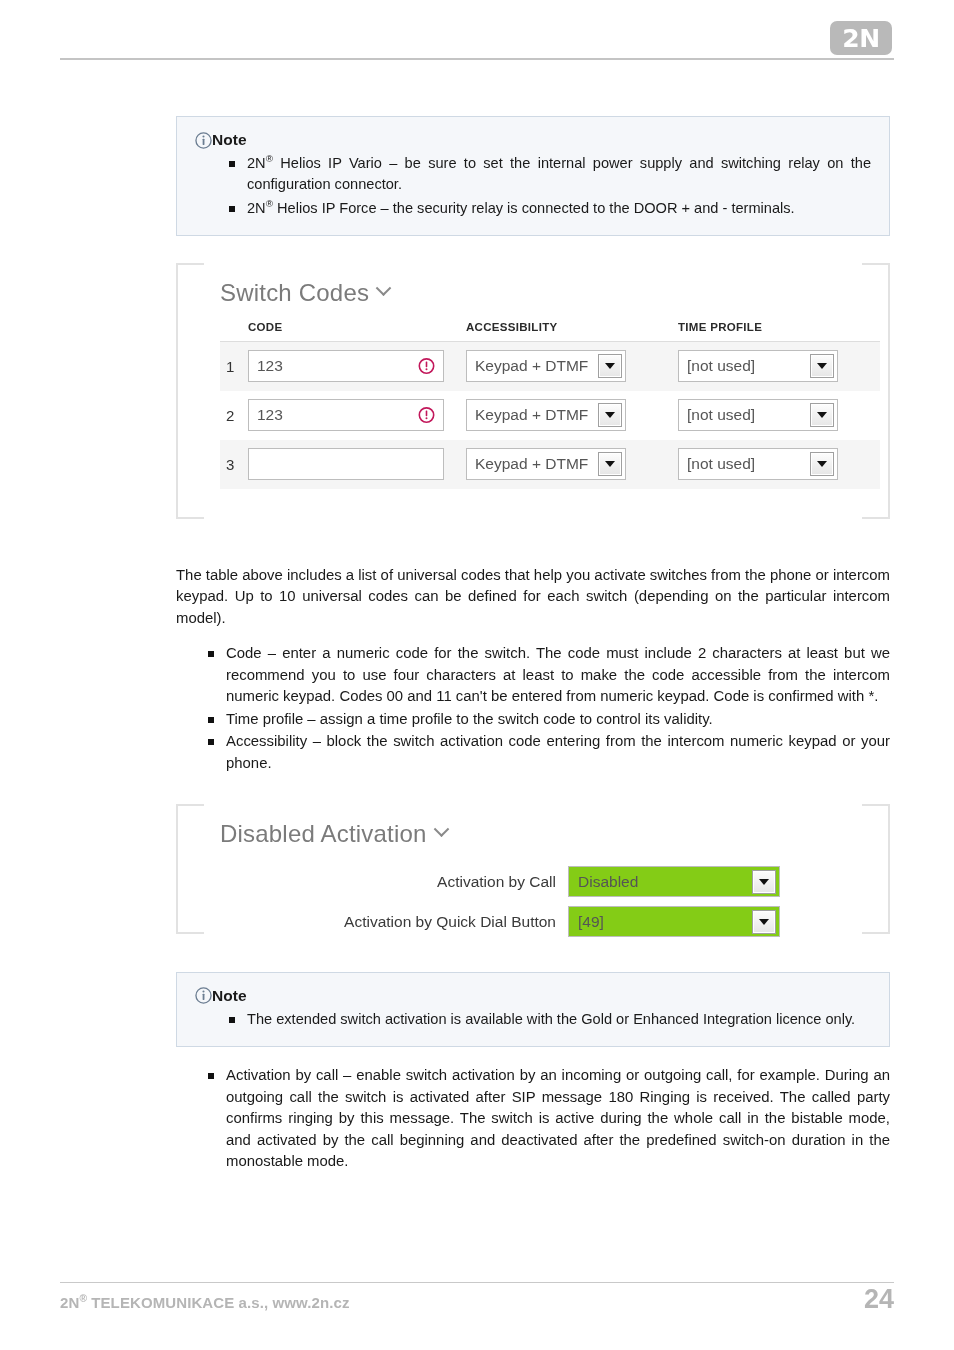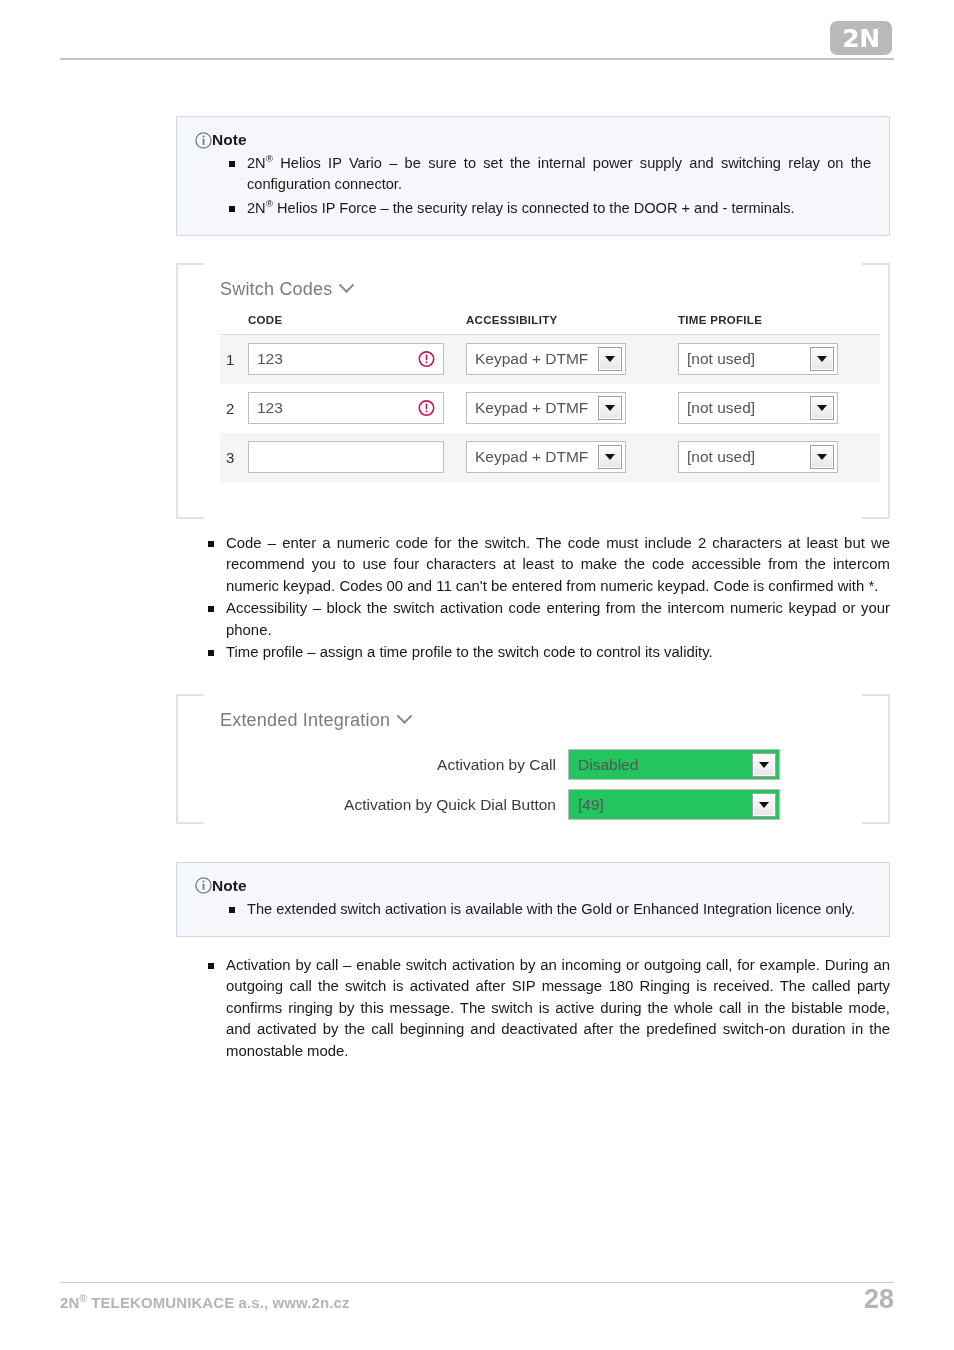--- a/index.html
+++ b/index.html
@@ -132,21 +132,21 @@
   .panel-edge-l, .panel-edge-r {
     position: absolute;
     top: 0; bottom: 0;
     width: 2px;
     background: #e2e2e2;
   }
   .panel-edge-l { left: 0; }
   .panel-edge-r { right: 0; }
 
   .panel-title {
-    font-size: 18px;
+    font-size: 24px;
     color: #7b7b7b;
     font-weight: normal;
     margin: 4px 0 14px 26px;
     letter-spacing: 0.2px;
     display: flex;
     align-items: center;
     gap: 9px;
   }
   .chev {
     display: inline-block;
@@ -282,21 +282,21 @@
     flex: 0 0 348px;
     text-align: right;
     padding-right: 12px;
     font-size: 15.5px;
     color: #3a3a3a;
   }
   .ea-select {
     position: relative;
     width: 212px;
     height: 31px;
-    background: #22c55e;
+    background: #84cc16;
     border: 1px solid #bdbdbd;
     display: flex;
     align-items: center;
     padding: 0 36px 0 9px;
     font-size: 15.5px;
     color: #555555;
   }
 
   
   .page-footer {
@@ -456,37 +456,38 @@
             <span>[not used]</span>
             <span class="sel-btn">
                 <i></i>
               </span>
           </div>
         </div>
       </div>
     </div>
   </div>
 
+  <p class="body-para" style="margin-top:46px;">The table above includes a list of universal codes that help you activate switches from the phone or intercom keypad. Up to 10 universal codes can be defined for each switch (depending on the particular intercom model).</p>
 
   <ul class="doc-list">
     <li><b>Code</b><span> – enter a numeric code for the switch. The code must include 2 characters at least but we recommend you to use four characters at least to make the code accessible from the intercom numeric keypad. Codes 00 and 11 can't be entered from numeric keypad. Code is confirmed with *.</span></li>
+    <li><b>Time profile</b><span> – assign a time profile to the switch code to control its validity.</span></li>
     <li><b>Accessibility</b><span> – block the switch activation code entering from the intercom numeric keypad or your phone.</span></li>
-    <li><b>Time profile</b><span> – assign a time profile to the switch code to control its validity.</span></li>
   </ul>
 
   <div class="panel" style="margin-top:30px; height:130px;">
     <div class="panel-corner pc-tl"></div>
     <div class="panel-corner pc-tr"></div>
     <div class="panel-corner pc-bl"></div>
     <div class="panel-corner pc-br"></div>
     <div class="panel-edge-l"></div>
     <div class="panel-edge-r"></div>
 
     <div class="panel-title">
-      <span>Extended Integration</span>
+      <span>Disabled Activation</span>
       <span class="chev"></span>
     </div>
 
     <div class="ea-rows">
       <div class="ea-row">
         <div class="ea-label">Activation by Call</div>
         <div class="ea-select">
           <span>Disabled</span>
           <span class="sel-btn">
               <i></i>
@@ -521,14 +522,14 @@
 
   <ul class="doc-list" style="margin-top:18px;">
     <li><b>Activation by call</b><span> – enable switch activation by an incoming or outgoing call, for example. During an outgoing call the switch is activated after SIP message 180 Ringing is received. The called party confirms ringing by this message. The switch is active during the whole call in the bistable mode, and activated by the call beginning and deactivated after the predefined switch-on duration in the monostable mode.</span></li>
   </ul>
 
 </div>
 
 <div class="page-footer">
   <div class="footer-rule"></div>
   <div class="footer-text"><span>2N</span><sup class="reg">®</sup><span> TELEKOMUNIKACE a.s., www.2n.cz</span></div>
-  <div class="footer-page">28</div>
+  <div class="footer-page">24</div>
 </div>
 
 </body></html>

